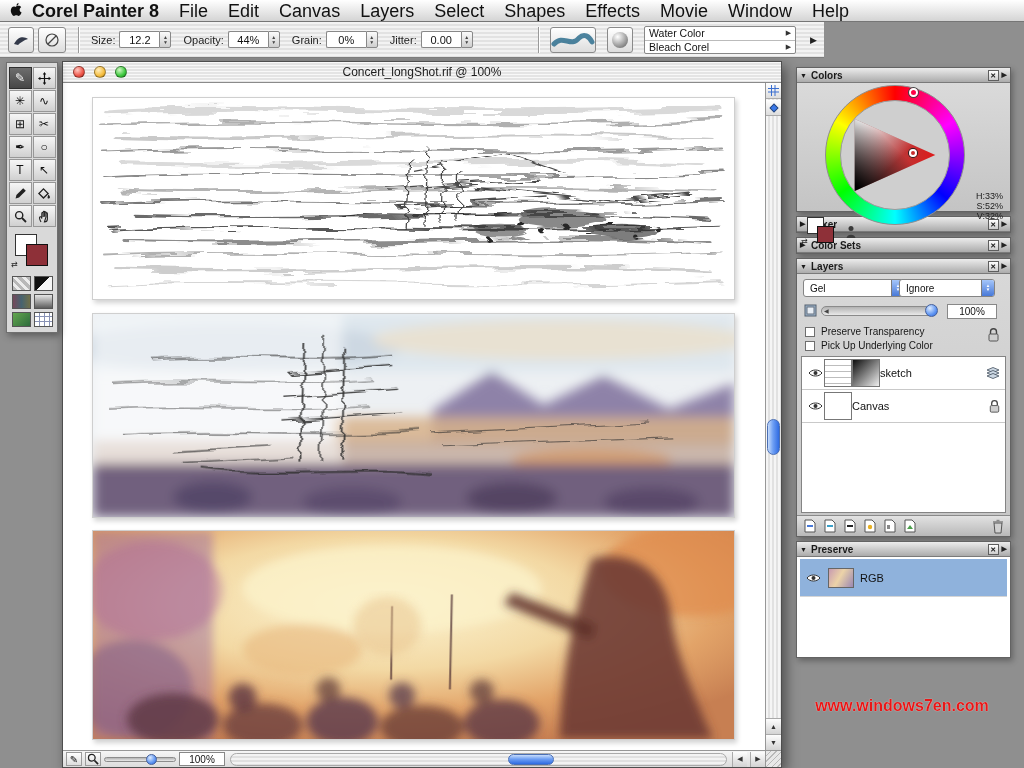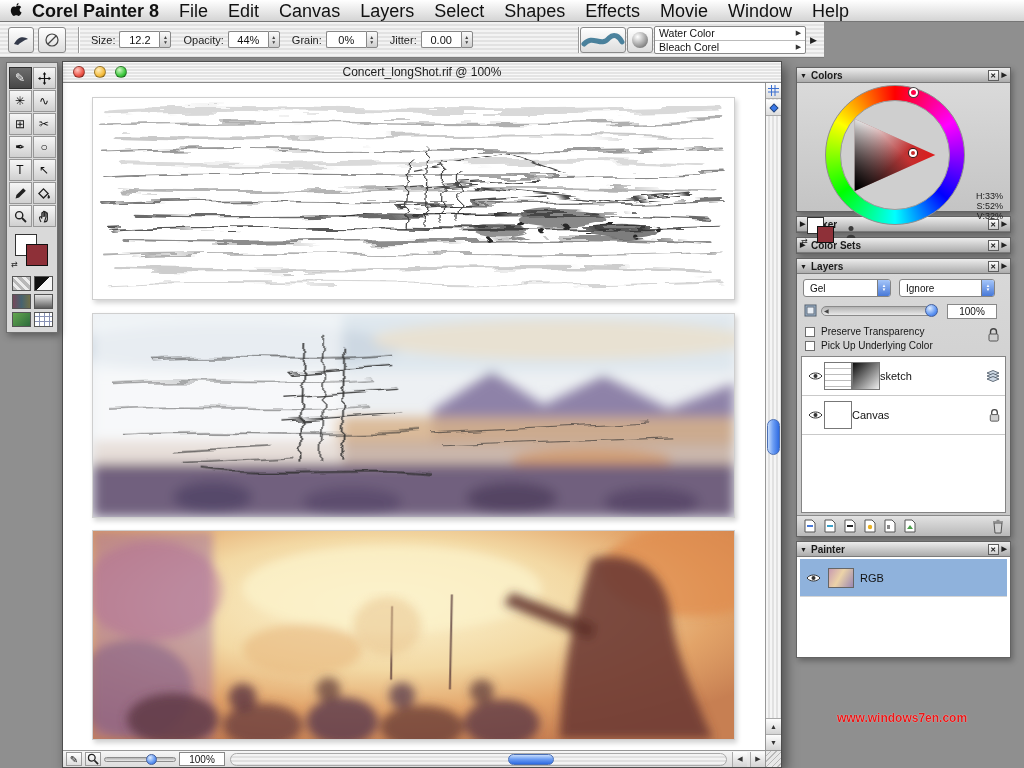--- a/index.html
+++ b/index.html
@@ -14,21 +14,21 @@
 .mi.app{font-weight:bold;padding-left:2px}
 
 
 .propbar{position:absolute;left:0;top:22px;width:824px;height:36px;background:repeating-linear-gradient(#f3f3f3 0 2px,#e2e2e2 2px 4px);border-bottom:1px solid #7d7d7d;display:flex;align-items:center;font-size:11px;z-index:55}
 .pwell{border:1px solid #8a8a8a;background:linear-gradient(#fff,#ddd);border-radius:3px;display:flex;align-items:center;justify-content:center}
 .pgroup{display:flex;align-items:center;margin-left:12px}
 .plabel{margin-right:4px;color:#222}
 .pfield{width:40px;height:17px;background:#fff;border:1px solid #888;border-right:none;border-radius:2px 0 0 2px;display:flex;align-items:center;justify-content:center;font-size:11px}
 .pstep{width:12px;height:17px;border:1px solid #888;background:linear-gradient(#fbfbfb,#cfcfcf);border-radius:0 2px 2px 0;display:flex;flex-direction:column;align-items:center;justify-content:center;font-size:5px;line-height:5px;color:#444}
 .vsep{width:1px;height:26px;background:#9a9a9a;box-shadow:1px 0 0 #fff;margin-left:12px}
-.pright{position:absolute;right:4px;top:4px;display:flex;align-items:center;gap:1px}
+.pright{position:absolute;right:4px;top:4px;display:flex;align-items:center;gap:11px}
 .sphere{width:16px;height:16px;border-radius:50%;background:radial-gradient(circle at 35% 30%,#fff,#9a9a9a 60%,#555)}
 .brushsel{width:152px;height:28px;background:#fff;border:1px solid #888;border-radius:2px;font-size:10.5px;display:flex;flex-direction:column}
 .brow{flex:1;display:flex;align-items:center;padding:0 4px}
 .brow+.brow{border-top:1px solid #bbb}
 .brow .bt{flex:1}
 .brow .ar{font-size:7px;color:#333}
 .ovf{font-size:9px;color:#222;padding:0 3px}
 
 
 .toolbox{position:absolute;left:6px;top:62px;width:52px;background:#d9d9d9;border:1px solid #6f6f6f;box-shadow:2px 3px 7px rgba(0,0,0,.35);padding:4px 2px 5px;z-index:35}
@@ -100,21 +100,21 @@
 .dd .step{width:13px;align-self:stretch;background:linear-gradient(#a5c6fa,#4879d8);border-left:1px solid #7d7d7d;border-radius:0 2px 2px 0;color:#fff;font-size:4.5px;line-height:4.5px;display:flex;flex-direction:column;align-items:center;justify-content:center}
 .lslider-icon{position:absolute;left:7px;top:30px}
 .ltrack{position:absolute;left:24px;top:32px;width:116px;height:10px;border-radius:5px;background:linear-gradient(#b2b2b2,#e9e9e9);border:1px solid #8a8a8a}
 .ltrack .la{position:absolute;left:2px;top:0;font-size:6px;line-height:9px;color:#444}
 .lball{position:absolute;left:128px;top:30px;width:13px;height:13px;border-radius:50%;background:radial-gradient(circle at 35% 30%,#dcebff,#5f95f2 60%,#2c63d6);border:1px solid #44609c}
 .lval{position:absolute;left:150px;top:30px;width:50px;height:15px;background:#fff;border:1px solid #888;display:flex;align-items:center;justify-content:center;font-size:10px}
 .cb{position:absolute;width:10px;height:10px;background:#fff;border:1px solid #6e6e6e}
 .cblab{position:absolute;font-size:10px;color:#161616}
 .locksvg{position:absolute;left:190px;top:53px}
 .llist{position:absolute;left:4px;top:82px;right:4px;height:157px;background:#fff;border:1px solid #848484;overflow:hidden}
-.lrow{height:39px;display:flex;align-items:center;gap:0;padding:0 4px;border-bottom:1px solid #c9c9c9}
+.lrow{height:33px;display:flex;align-items:center;gap:0;padding:0 4px;border-bottom:1px solid #c9c9c9}
 .lrow.sel{background:#8fb2dc}
 .eyec{width:18px;display:flex;justify-content:center}
 .lthumb{width:28px;height:28px;border:1px solid #777;flex:0 0 auto}
 .t-sketch{background:#fff;background-image:repeating-linear-gradient(#ffffff 0 5px,#bdbdbd 5px 6px)}
 .t-sketchmask{background:linear-gradient(135deg,#0d0d0d,#efefef)}
 .t-image{background:linear-gradient(120deg,#b892a8,#e9cda2 45%,#8d7fae)}
 .t-imagemask{background:linear-gradient(180deg,#1a1a1a,#e6e6e6 55%,#141414)}
 .t-canvas{background:#fff}
 .lname{font-size:11px}
 .rowicon{margin-left:auto}
@@ -126,21 +126,21 @@
 .chrow{height:38px;display:flex;align-items:center;gap:6px;padding:0 4px;border-bottom:1px solid #d5d5d5}
 .chrow.sel{background:#8fb2dc}
 .chthumb{width:26px;height:20px;border:1px solid #666;flex:0 0 auto}
 .t-rgb{background:linear-gradient(120deg,#c79ab0,#ecd3a8 45%,#9b87b3)}
 .chname{font-size:11px}
 .dimeye{opacity:.3}
 
 
 .watermark{position:absolute;left:786px;top:694px;width:232px;z-index:45;text-align:center}
 .wm1{font-size:22px;font-weight:bold;color:#fff;text-shadow:0 0 2px #f33,0 0 5px #e22,1px 1px 1px #b00;display:flex;align-items:center;justify-content:center;gap:0}
-.wm2{font-size:12px;font-weight:bold;color:#e81717;margin-top:17px;text-shadow:0 0 1px #fff}
+.wm2{font-size:16px;font-weight:bold;color:#e81717;margin-top:3px;text-shadow:0 0 1px #fff}
 </style>
 </head>
 <body>
 
 <div class="menubar">
   <span class="applewrap">
       <svg width="13" height="15" viewBox="0 0 13 15">
         <path d="M9.5 0c.2 1.2-.7 2.6-1.9 2.7C7.3 1.4 8.4.2 9.5 0zM6.7 3.4c1 0 1.7-.6 2.9-.6 1 0 2 .5 2.6 1.4-2.3 1.3-1.9 4.4.4 5.3-.5 1.4-1.6 3.4-3 3.4-.9 0-1.2-.6-2.3-.6s-1.5.6-2.3.6c-1.5 0-3.2-3-3.2-5.4C1.8 5 3.4 3.4 5 3.4c.8 0 1.2.5 1.7.5z" fill="#111"></path>
       </svg>
     </span>
@@ -562,21 +562,21 @@
   </div>
 
   <div class="pal">
     <div class="phdr">
       <span class="dis">▼</span>
       <span class="ttl">Layers</span>
       <span class="cls">✕</span>
       <span class="fly">▶</span>
     </div>
     <div class="layersbody">
-      <div class="dd" style="left:6px;top:5px;width:88px">
+      <div class="dd" style="left:6px;top:5px;width:102px">
         <span class="txt">Gel</span>
         <span class="step">
             <i>▲</i>
             <i>▼</i>
           </span>
       </div>
       <div class="dd" style="left:102px;top:5px;width:96px">
         <span class="txt">Ignore</span>
         <span class="step">
             <i>▲</i>
@@ -684,21 +684,21 @@
               <rect x="4.5" y="0.8" width="3" height="1.6" fill="#888"></rect>
             </svg>
           </span>
       </div>
     </div>
   </div>
 
   <div class="pal">
     <div class="phdr">
       <span class="dis">▼</span>
-      <span class="ttl">Painter</span>
+      <span class="ttl">Preserve</span>
       <span class="cls">✕</span>
       <span class="fly">▶</span>
     </div>
     <div class="chbody">
       <div class="chrow sel">
         <span class="eyec">
             <svg width="15" height="10" viewBox="0 0 15 10">
               <path d="M1 5 C4 1 11 1 14 5 C11 9 4 9 1 5 Z" fill="#fff" stroke="#333"></path>
               <circle cx="7.5" cy="5" r="2" fill="#333"></circle>
             </svg>

